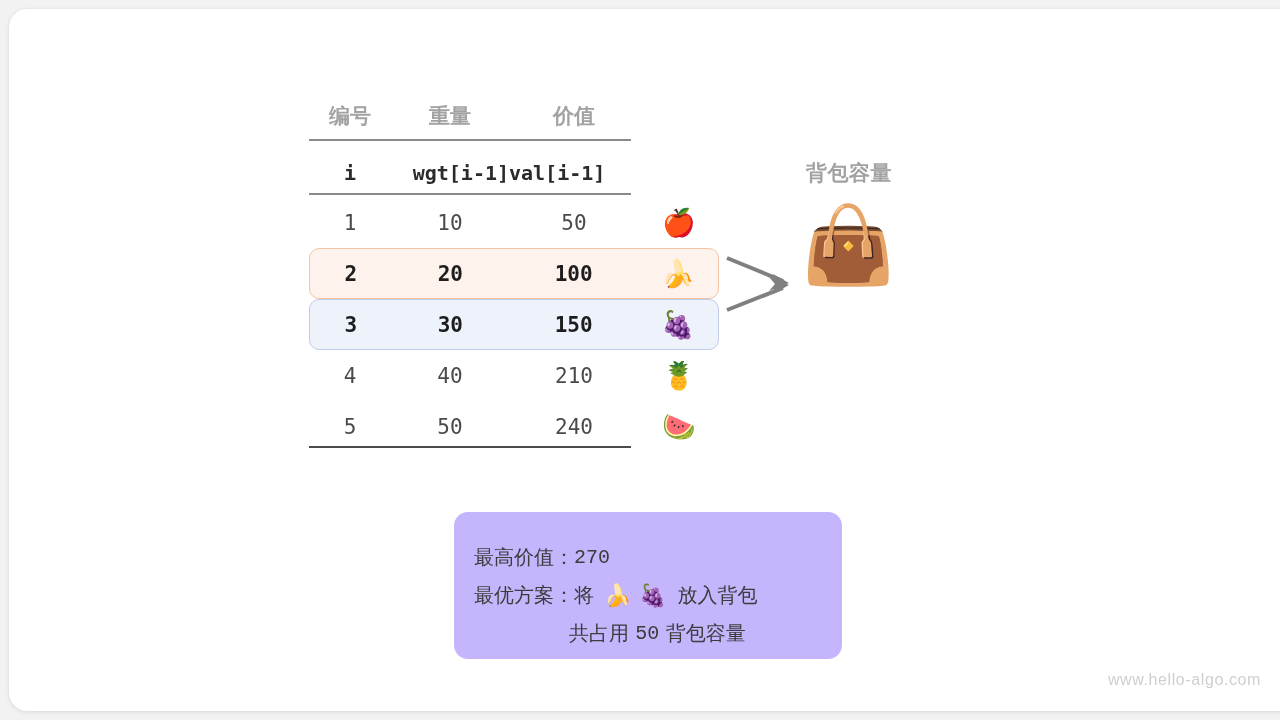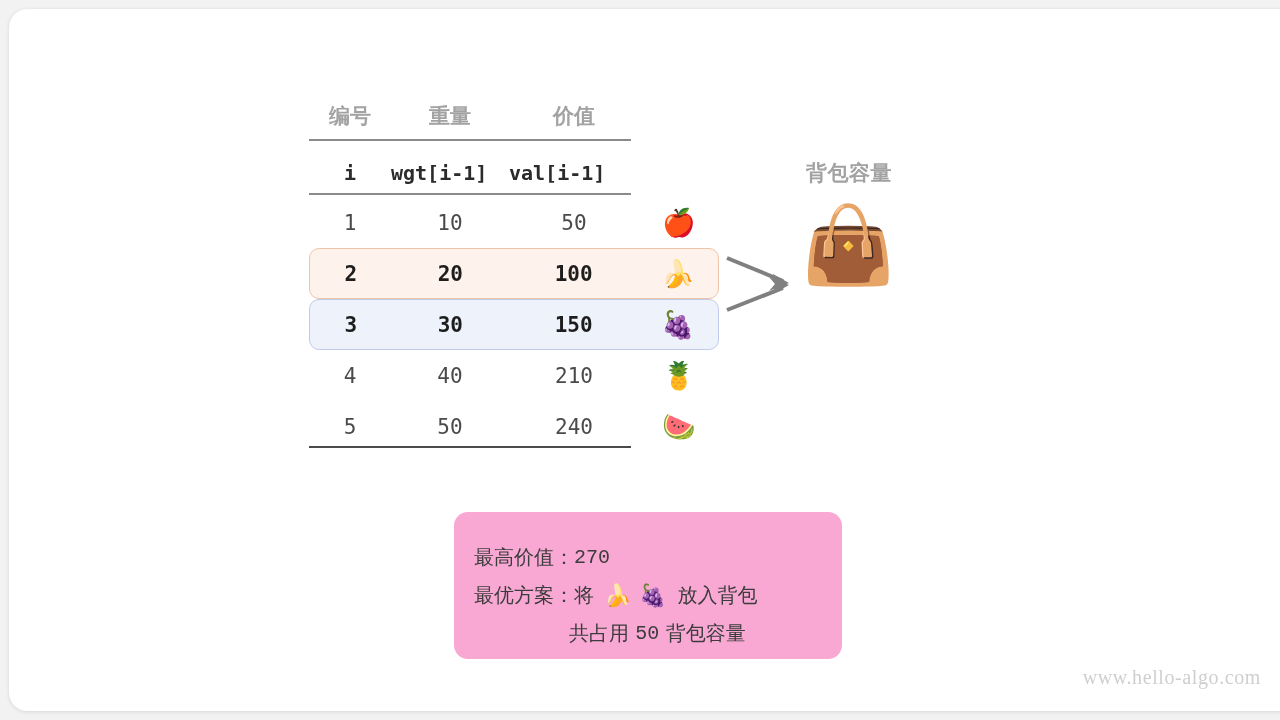--- a/index.html
+++ b/index.html
@@ -88,21 +88,21 @@
     width: 330px;
     height: 36px;
     display: flex;
     align-items: center;
     font-family: "DejaVu Sans Mono", monospace;
     font-weight: bold;
     font-size: 20px;
     color: #2b2b2b;
   }
   .var-head .c-idx { width: 82px; text-align: center; }
-  .var-head .c-wgt { width: 118px; text-align: left; }
+  .var-head .c-wgt { width: 118px; text-align: right; }
   .var-head .c-val { width: 130px; text-align: left; }
 
   .rows {
     position: absolute;
     left: 300px;
     top: 188px;
     width: 410px;
   }
   .row {
     position: relative;
@@ -180,21 +180,21 @@
     line-height: 1;
   }
 
   
   .result {
     position: absolute;
     left: 445px;
     top: 503px;
     width: 388px;
     height: 147px;
-    background: #f9a8d4;
+    background: #c4b5fd;
     border-radius: 14px;
     box-sizing: border-box;
     padding: 26px 0 0 20px;
   }
   .res-line {
     display: flex;
     align-items: center;
     font-size: 20px;
     color: #3c3c3c;
     height: 38px;
@@ -206,22 +206,22 @@
     white-space: pre;
   }
   .res-emoji { font-size: 22px; padding: 0 4px; }
   .res-indent { padding-left: 95px; }
 
   
   .watermark {
     position: absolute;
     right: 42px;
     bottom: 22px;
-    font-family: Liberation Serif, serif;
-    font-size: 20px;
+    font-family: Liberation Sans, sans-serif;
+    font-size: 16px;
     color: #cfcfcf;
     letter-spacing: 0.6px;
   }
 </style>
 </head>
 <body>
 
 <div id="canvas">
   <div class="card">
 

